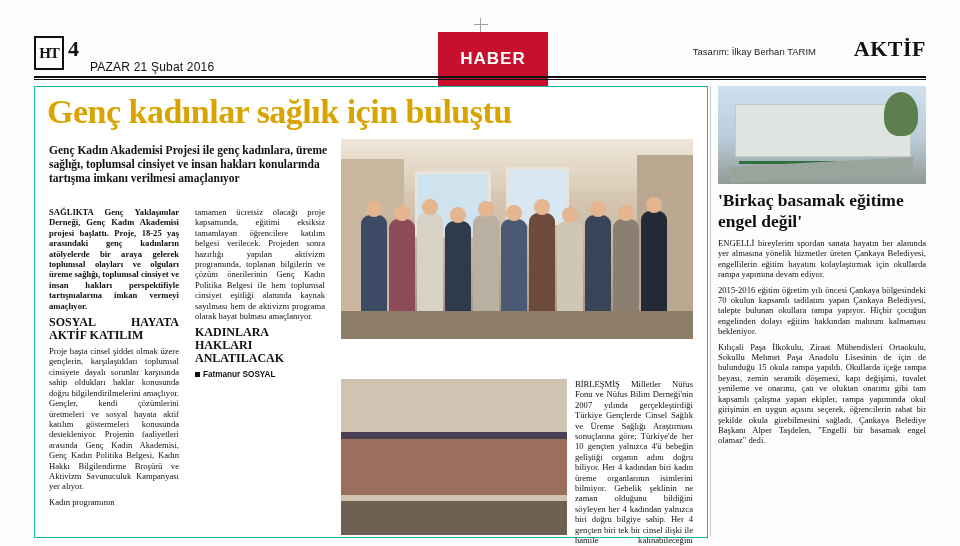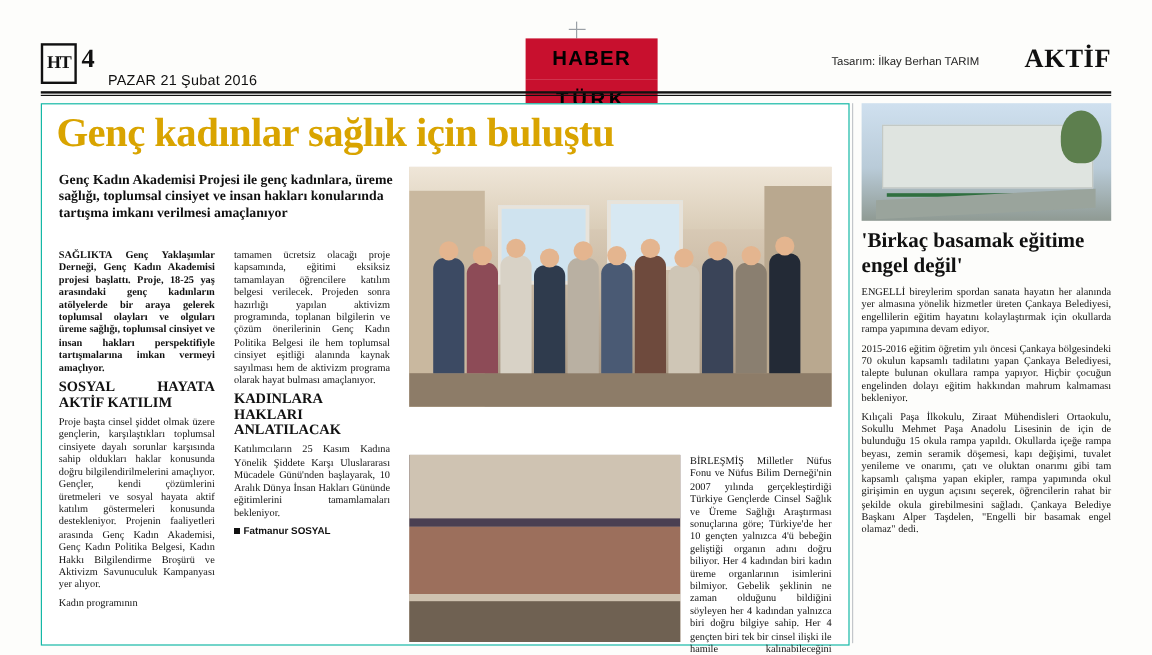--- a/index.html
+++ b/index.html
@@ -18,22 +18,22 @@
 
   
   .masthead{position:absolute;top:36px;left:34px;width:892px;height:40px;}
   .ht-logo{position:absolute;left:0;top:0;width:26px;height:30px;border:2px solid #111;
            display:flex;align-items:center;justify-content:center;
            font-family:"Liberation Serif",serif;font-weight:bold;font-size:15px;letter-spacing:-1px;}
   .ht-logo span{display:block;line-height:11px;}
   .page-no{position:absolute;left:34px;top:0px;font-size:22px;font-weight:bold;font-family:"Liberation Serif",serif;}
   .page-date{position:absolute;left:52px;top:6px;font-size:12px;font-family:"Liberation Sans",sans-serif;letter-spacing:.2px;}
   .ht-brand{position:absolute;left:404px;top:-4px;width:110px;text-align:center;}
-  .ht-brand .b1,.ht-brand .b2{background:#c8102e;color:#000000;font-family:"Liberation Sans",sans-serif;
-        font-weight:bold;font-size:17px;letter-spacing:1px;line-height:18px;padding:8px 0;}
+  .ht-brand .b1,.ht-brand .b2{background:#c8102e;color:#ffffff;font-family:"Liberation Sans",sans-serif;
+        font-weight:bold;font-size:17px;letter-spacing:1px;line-height:18px;padding:18px 0;}
   .ht-brand .b2{letter-spacing:3px;}
   .designer{position:absolute;right:110px;top:10px;font-size:9.5px;font-family:"Liberation Sans",sans-serif;color:#222;}
   .section-title{position:absolute;right:0;top:0px;font-size:22px;font-weight:bold;font-family:"Liberation Serif",serif;letter-spacing:.5px;}
   .rule{position:absolute;left:34px;top:76px;width:892px;height:2px;background:#111;}
   .rule2{position:absolute;left:34px;top:79px;width:892px;height:1px;background:#111;}
 
   
   .main-col{position:absolute;left:34px;top:86px;width:672px;height:450px;
             border:1px solid #14b8a6;background:#fff;}
   .right-col{position:absolute;left:718px;top:86px;width:208px;height:450px;}
@@ -189,21 +189,20 @@
     <div class="col c1">
       <p class="lead">SAĞLIKTA Genç Yaklaşımlar Derneği, Genç Kadın Akademisi projesi başlattı. Proje, 18-25 yaş arasındaki genç kadınların atölyelerde bir araya gelerek toplumsal olayları ve olguları üreme sağlığı, toplumsal cinsiyet ve insan hakları perspektifiyle tartışmalarına imkan vermeyi amaçlıyor.</p>
       <div class="sub-h">SOSYAL HAYATA AKTİF KATILIM</div>
       <p>Proje başta cinsel şiddet olmak üzere gençlerin, karşılaştıkları toplumsal cinsiyete dayalı sorunlar karşısında sahip oldukları haklar konusunda doğru bilgilendirilmelerini amaçlıyor. Gençler, kendi çözümlerini üretmeleri ve sosyal hayata aktif katılım göstermeleri konusunda destekleniyor. Projenin faaliyetleri arasında Genç Kadın Akademisi, Genç Kadın Politika Belgesi, Kadın Hakkı Bilgilendirme Broşürü ve Aktivizm Savunuculuk Kampanyası yer alıyor.</p>
       <p>Kadın programının</p>
     </div>
 
     <div class="col c2">
       <p>tamamen ücretsiz olacağı proje kapsamında, eğitimi eksiksiz tamamlayan öğrencilere katılım belgesi verilecek. Projeden sonra hazırlığı yapılan aktivizm programında, toplanan bilgilerin ve çözüm önerilerinin Genç Kadın Politika Belgesi ile hem toplumsal cinsiyet eşitliği alanında kaynak sayılması hem de aktivizm programa olarak hayat bulması amaçlanıyor.</p>
       <div class="sub-h">KADINLARA HAKLARI ANLATILACAK</div>
-      <p>Katılımcıların 25 Kasım Kadına Yönelik Şiddete Karşı Uluslararası Mücadele Günü'nden başlayarak, 10 Aralık Dünya İnsan Hakları Gününde eğitimlerini tamamlamaları bekleniyor.</p>
       <p><span class="sq"></span><span class="byline">Fatmanur SOSYAL</span></p>
     </div>
 
     <div class="col c3">
       <p>BİRLEŞMİŞ Milletler Nüfus Fonu ve Nüfus Bilim Derneği'nin 2007 yılında gerçekleştirdiği Türkiye Gençlerde Cinsel Sağlık ve Üreme Sağlığı Araştırması sonuçlarına göre; Türkiye'de her 10 gençten yalnızca 4'ü bebeğin geliştiği organın adını doğru biliyor. Her 4 kadından biri kadın üreme organlarının isimlerini bilmiyor. Gebelik şeklinin ne zaman olduğunu bildiğini söyleyen her 4 kadından yalnızca biri doğru bilgiye sahip. Her 4 gençten biri tek bir cinsel ilişki ile hamile kalınabileceğini düşünüyor.</p>
     </div>
   </div>
 
   <div class="right-col">
     <div class="photo-right">

